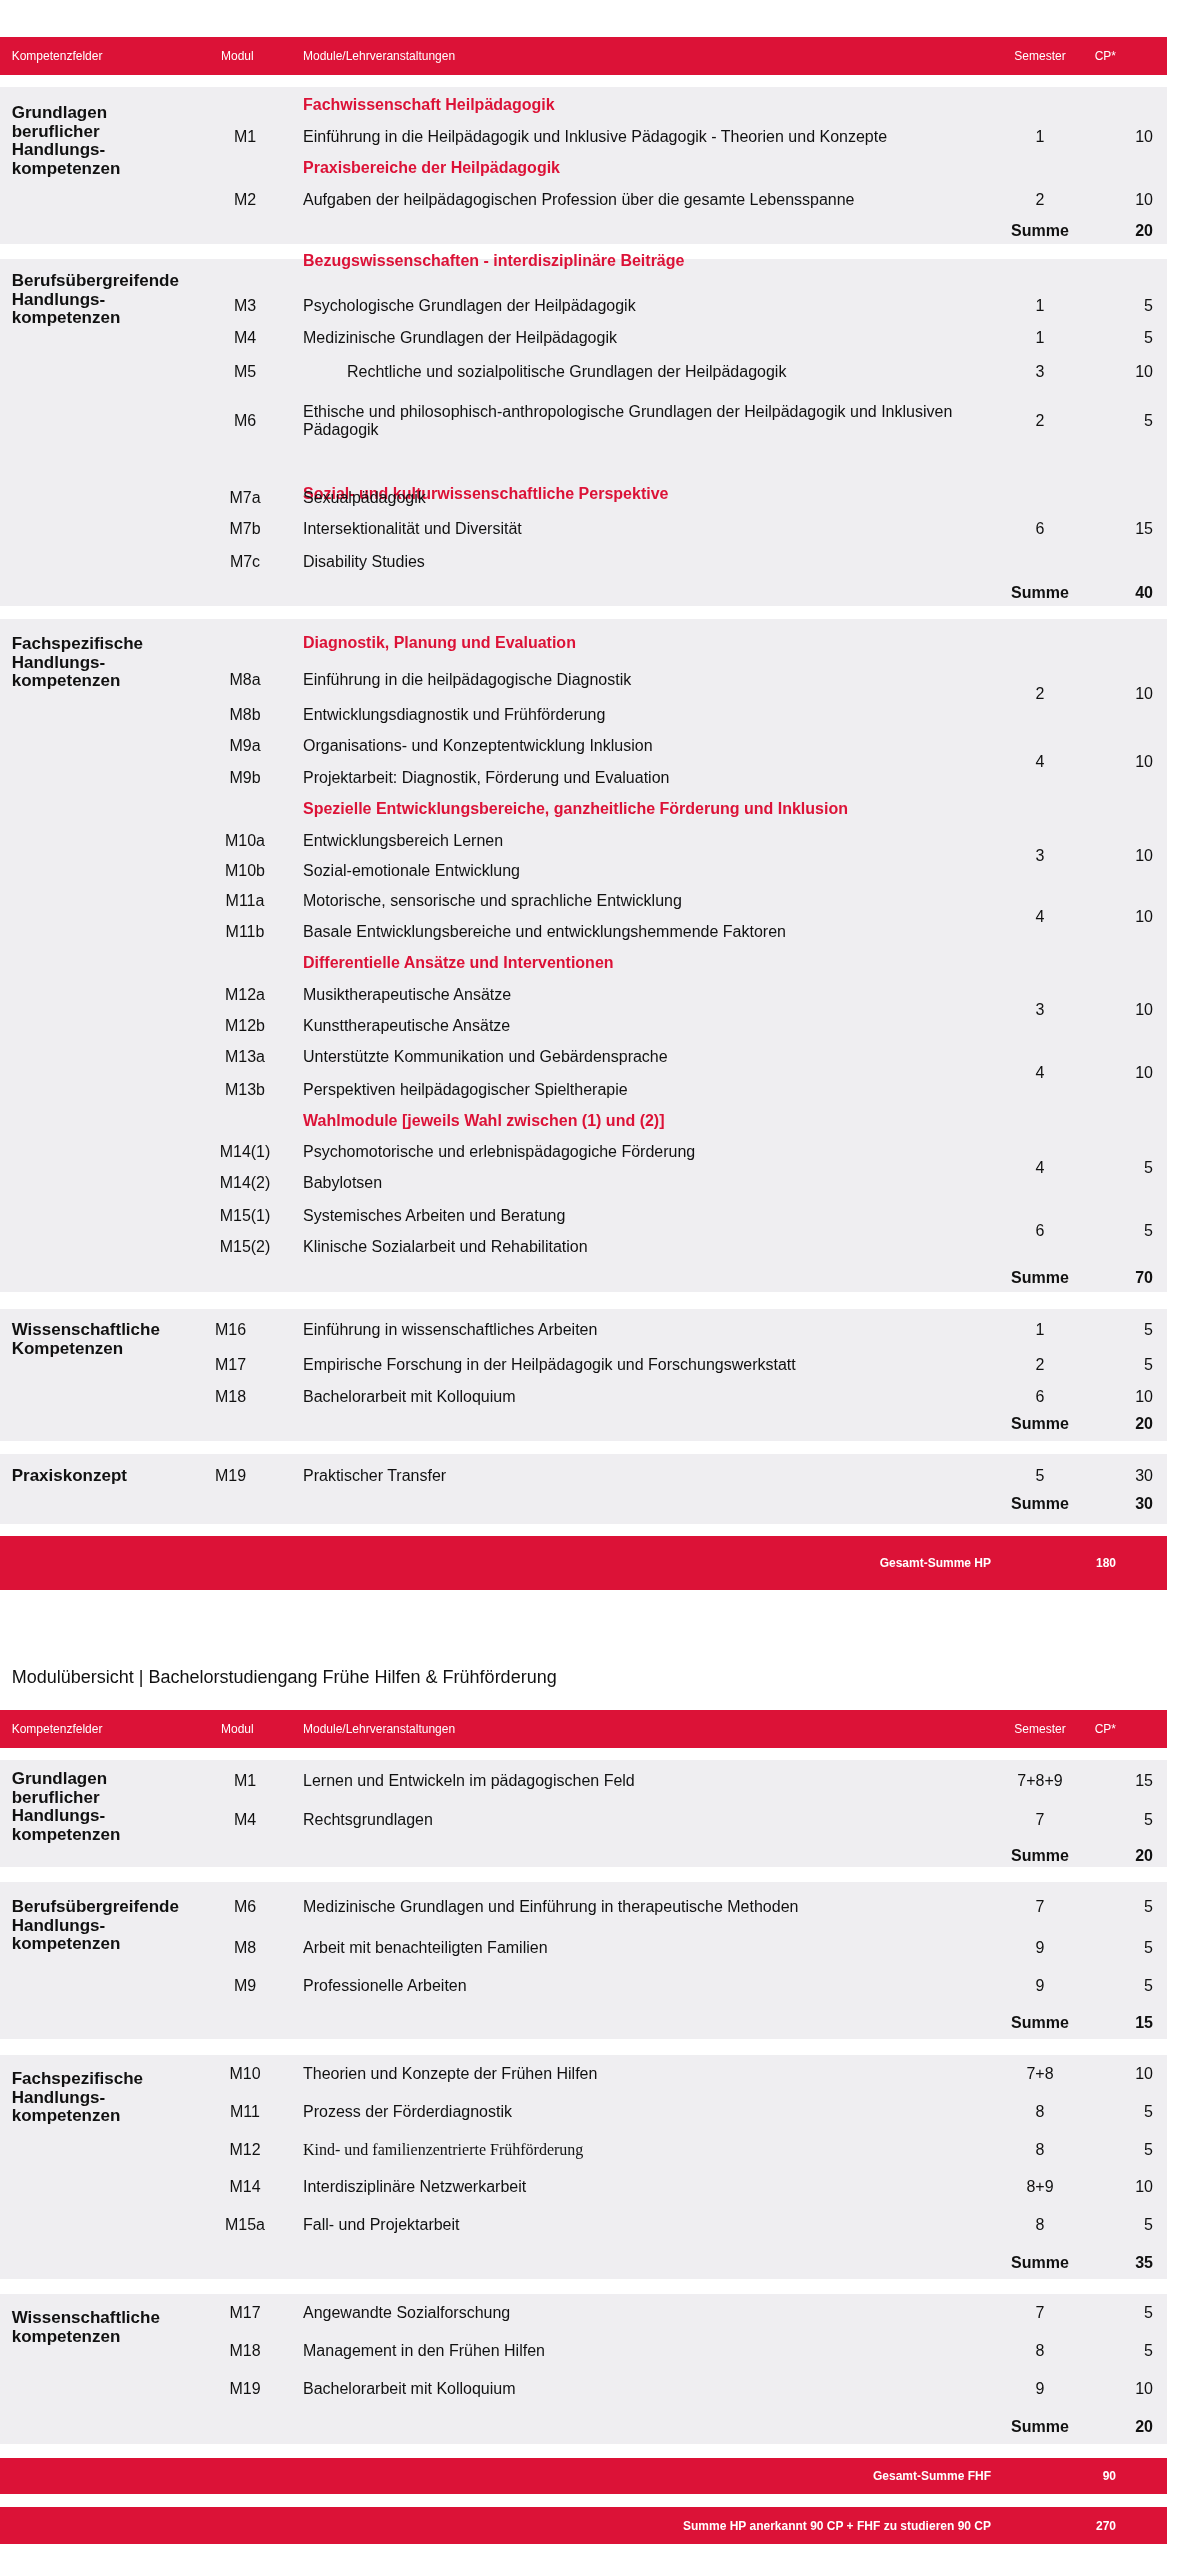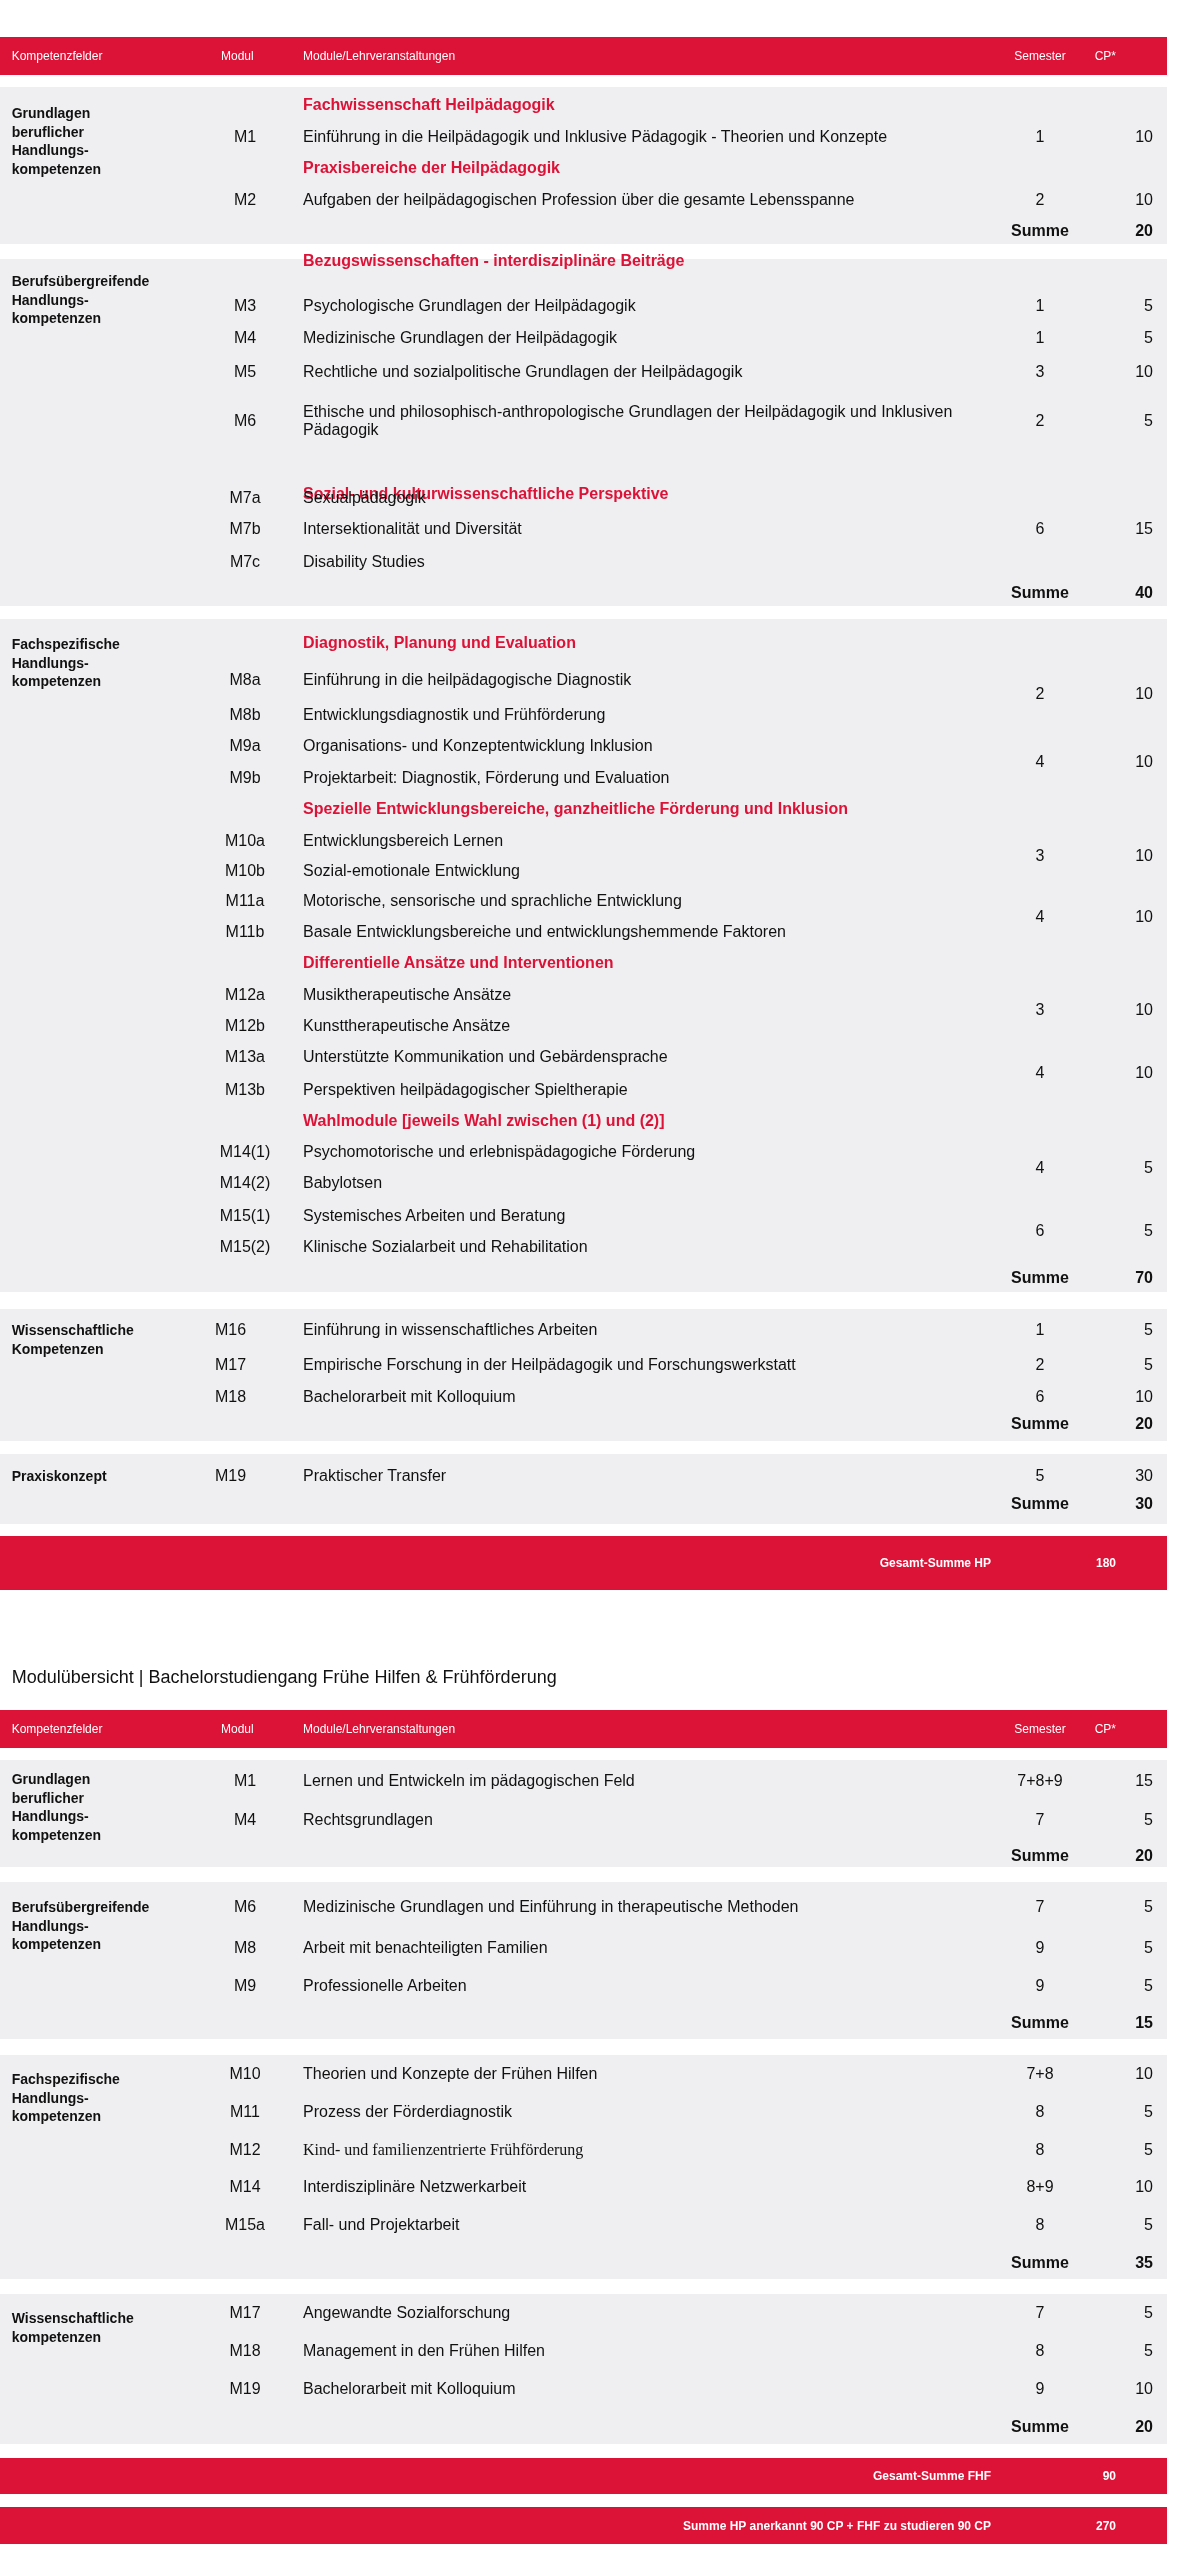--- a/index.html
+++ b/index.html
@@ -2,21 +2,21 @@
 <html style="font-size:8.5px"><head>
 <meta charset="utf-8">
 <style>
   html, body { margin:0; padding:0; background:#ffffff; }
   body { width:1204px; height:2576px; position:relative; overflow:hidden;
          font-family:"Liberation Sans", "DejaVu Sans", sans-serif; color:#111; }
   .bar { position:absolute; left:0; width:1167px; background:#dc1237; color:#fff; }
   .bar .t { position:absolute; top:50%; transform:translateY(-50%); font-size:12px; white-space:nowrap; }
   .bar.total .t { font-weight:bold; }
   .sec { position:absolute; left:0; width:1167px; background:#efeef1; }
-  .lbl { position:absolute; left:11.7px; font-size:14px; font-weight:bold; line-height:18.7px; color:#111; }
+  .lbl { position:absolute; left:11.7px; font-size:17px; font-weight:bold; line-height:18.7px; color:#111; }
   .lbl span { display:block; }
   .cell { position:absolute; transform:translateY(-50%); font-size:16px; white-space:nowrap; line-height:18px; }
   .mod { left:245px; transform:translate(-50%,-50%); text-align:center; }
   .mod.left { left:215px; transform:translateY(-50%); }
   .ttl { left:303px; }
   .ttl.wrap { white-space:normal; width:662px; }
   .sub { left:303px; color:#dc1237; font-weight:bold; }
   .sem { left:1040px; transform:translate(-50%,-50%); text-align:center; }
   .cp { right:calc(1204px - 1153px); text-align:right; }
   .sum { font-weight:bold; }
@@ -65,21 +65,21 @@
 <div class="cell ttl" style="top:306px;">Psychologische Grundlagen der Heilpädagogik</div>
 <div class="cell sem" style="top:306px;">1</div>
 <div class="cell cp" style="top:306px;">5</div>
 
 <div class="cell mod" style="top:338px;">M4</div>
 <div class="cell ttl" style="top:338px;">Medizinische Grundlagen der Heilpädagogik</div>
 <div class="cell sem" style="top:338px;">1</div>
 <div class="cell cp" style="top:338px;">5</div>
 
 <div class="cell mod" style="top:372px;">M5</div>
-<div class="cell ttl" style="top:372px;">Rechtliche und sozialpolitische Grundlagen der Heilpädagogik</div>
+<div class="cell ttl" style="top:372px;margin-left:44px;">Rechtliche und sozialpolitische Grundlagen der Heilpädagogik</div>
 <div class="cell sem" style="top:372px;">3</div>
 <div class="cell cp" style="top:372px;">10</div>
 
 <div class="cell mod" style="top:421px;">M6</div>
 <div class="cell ttl wrap" style="top:421px;">Ethische und philosophisch-anthropologische Grundlagen der Heilpädagogik und Inklusiven Pädagogik</div>
 <div class="cell sem" style="top:421px;">2</div>
 <div class="cell cp" style="top:421px;">5</div>
 
 <div class="cell sub" style="top:494px;">Sozial- und kulturwissenschaftliche Perspektive</div>
 

